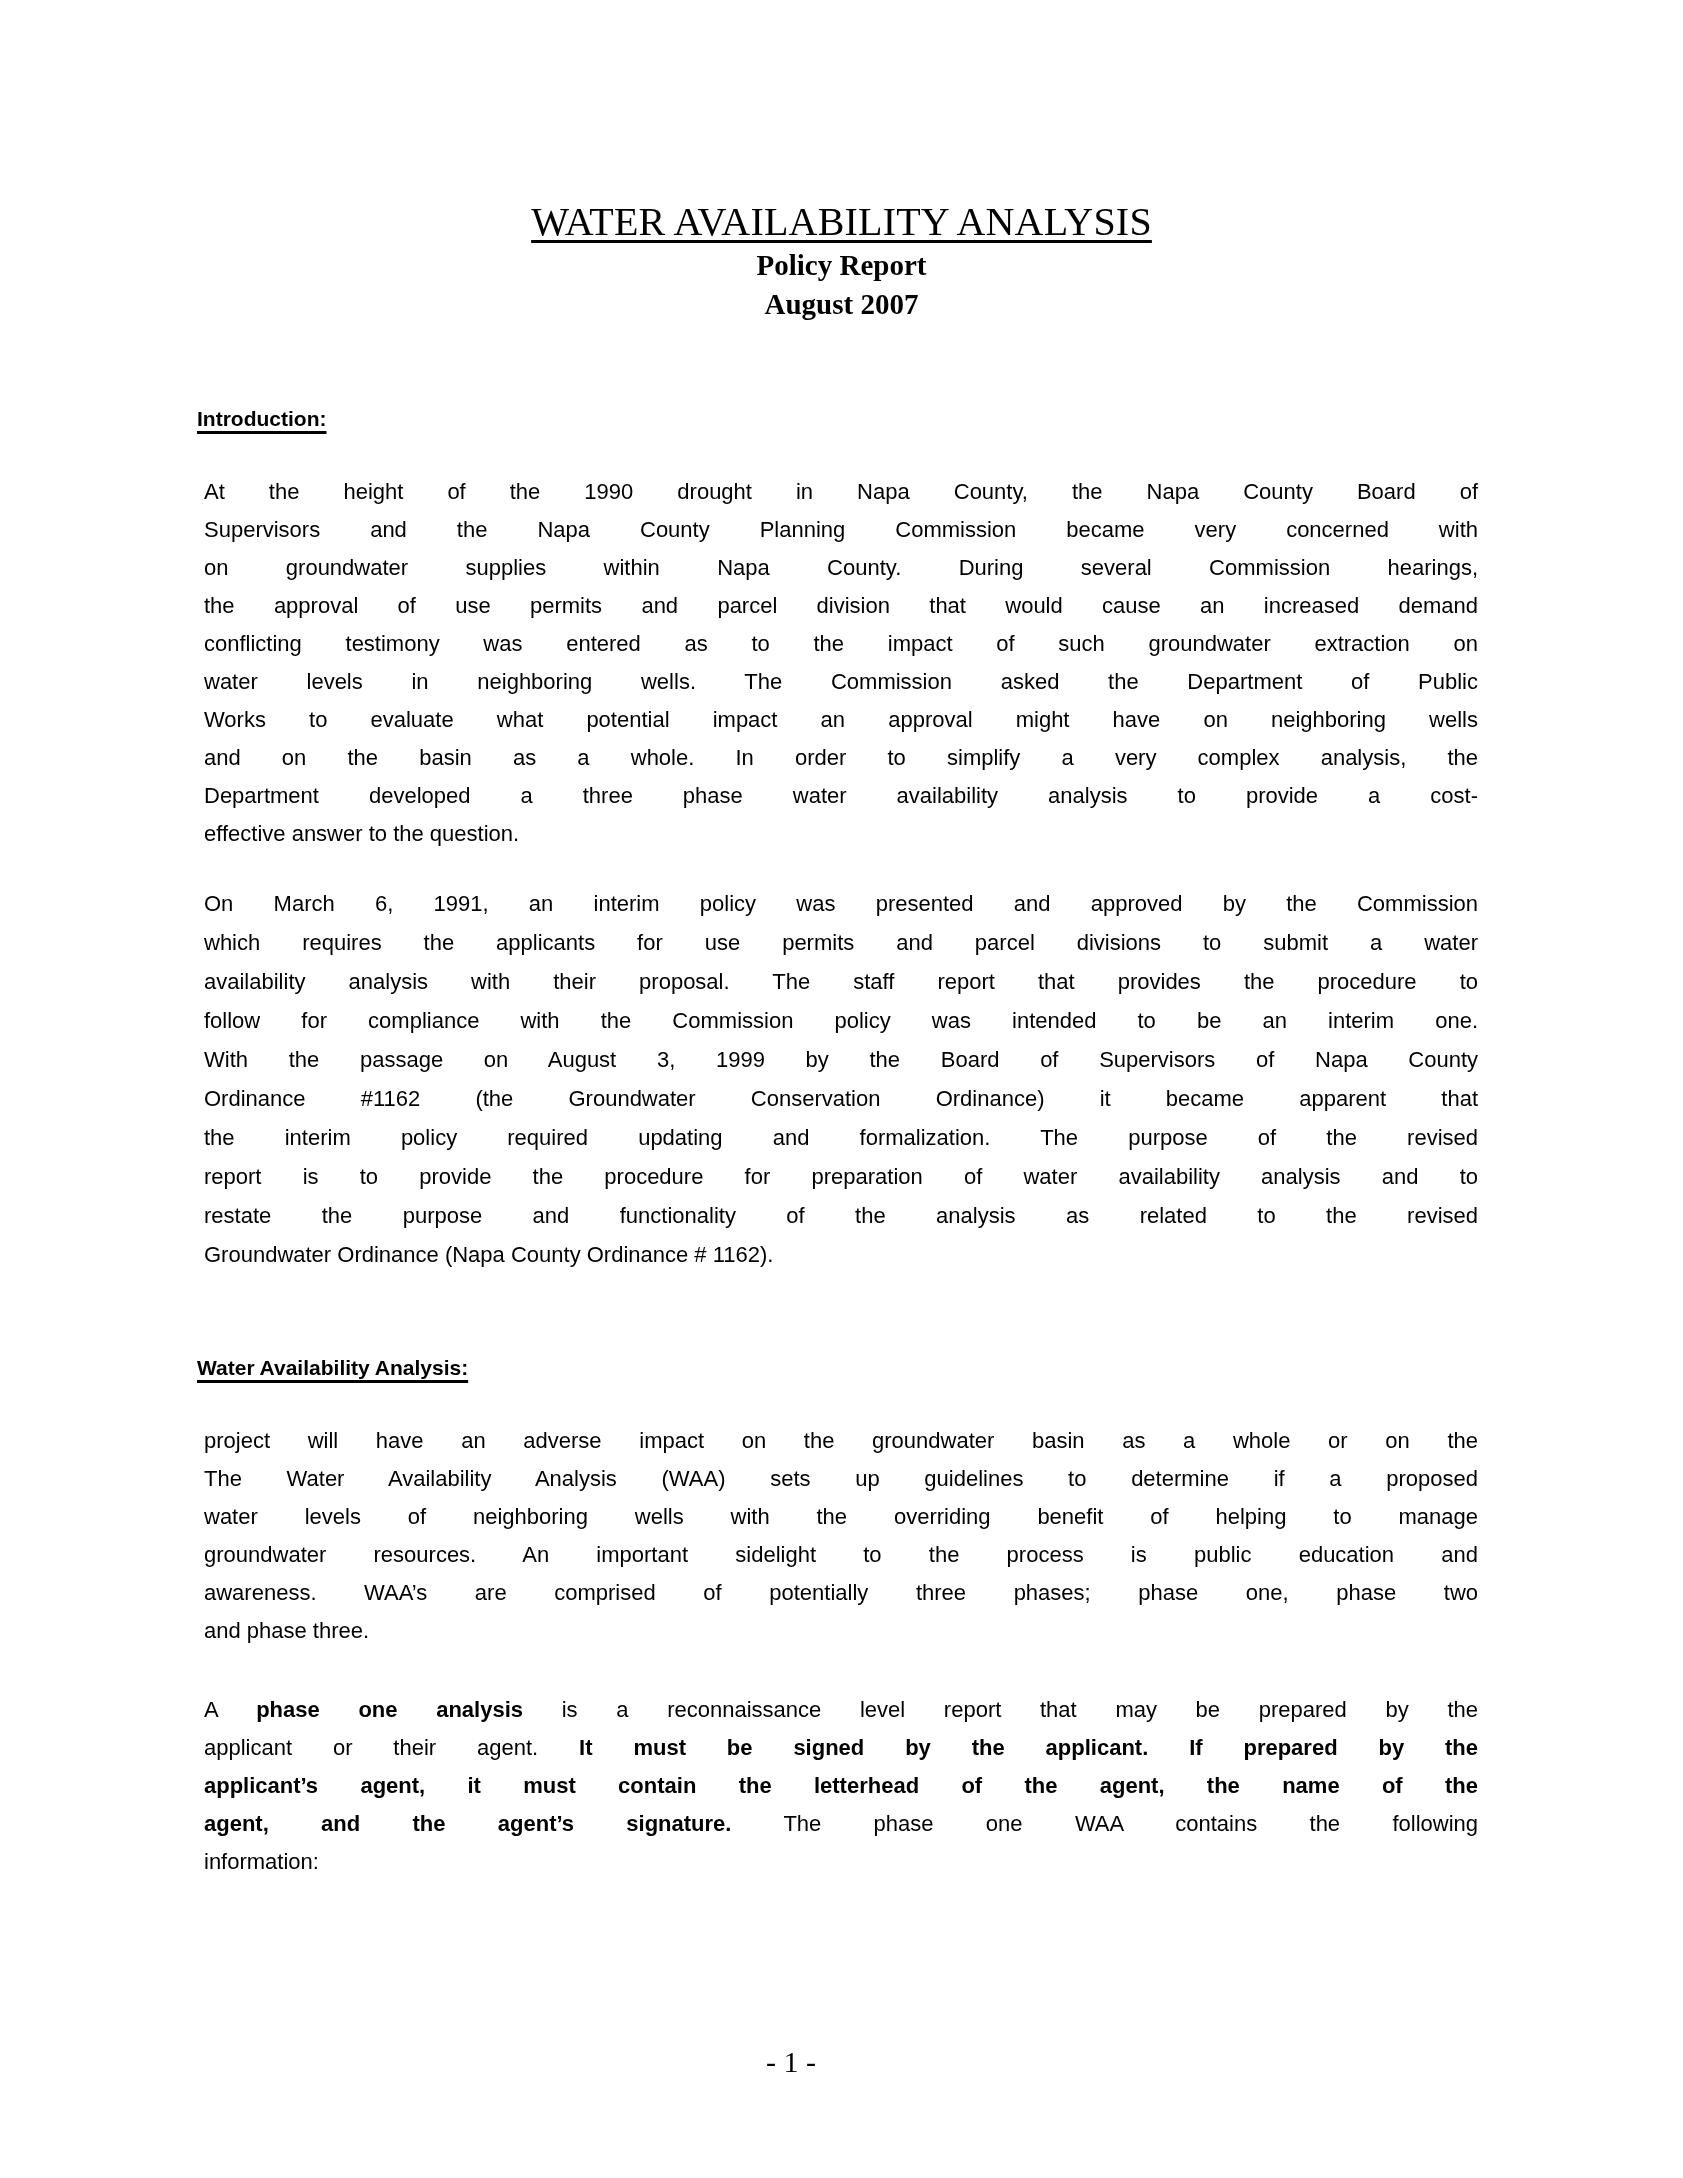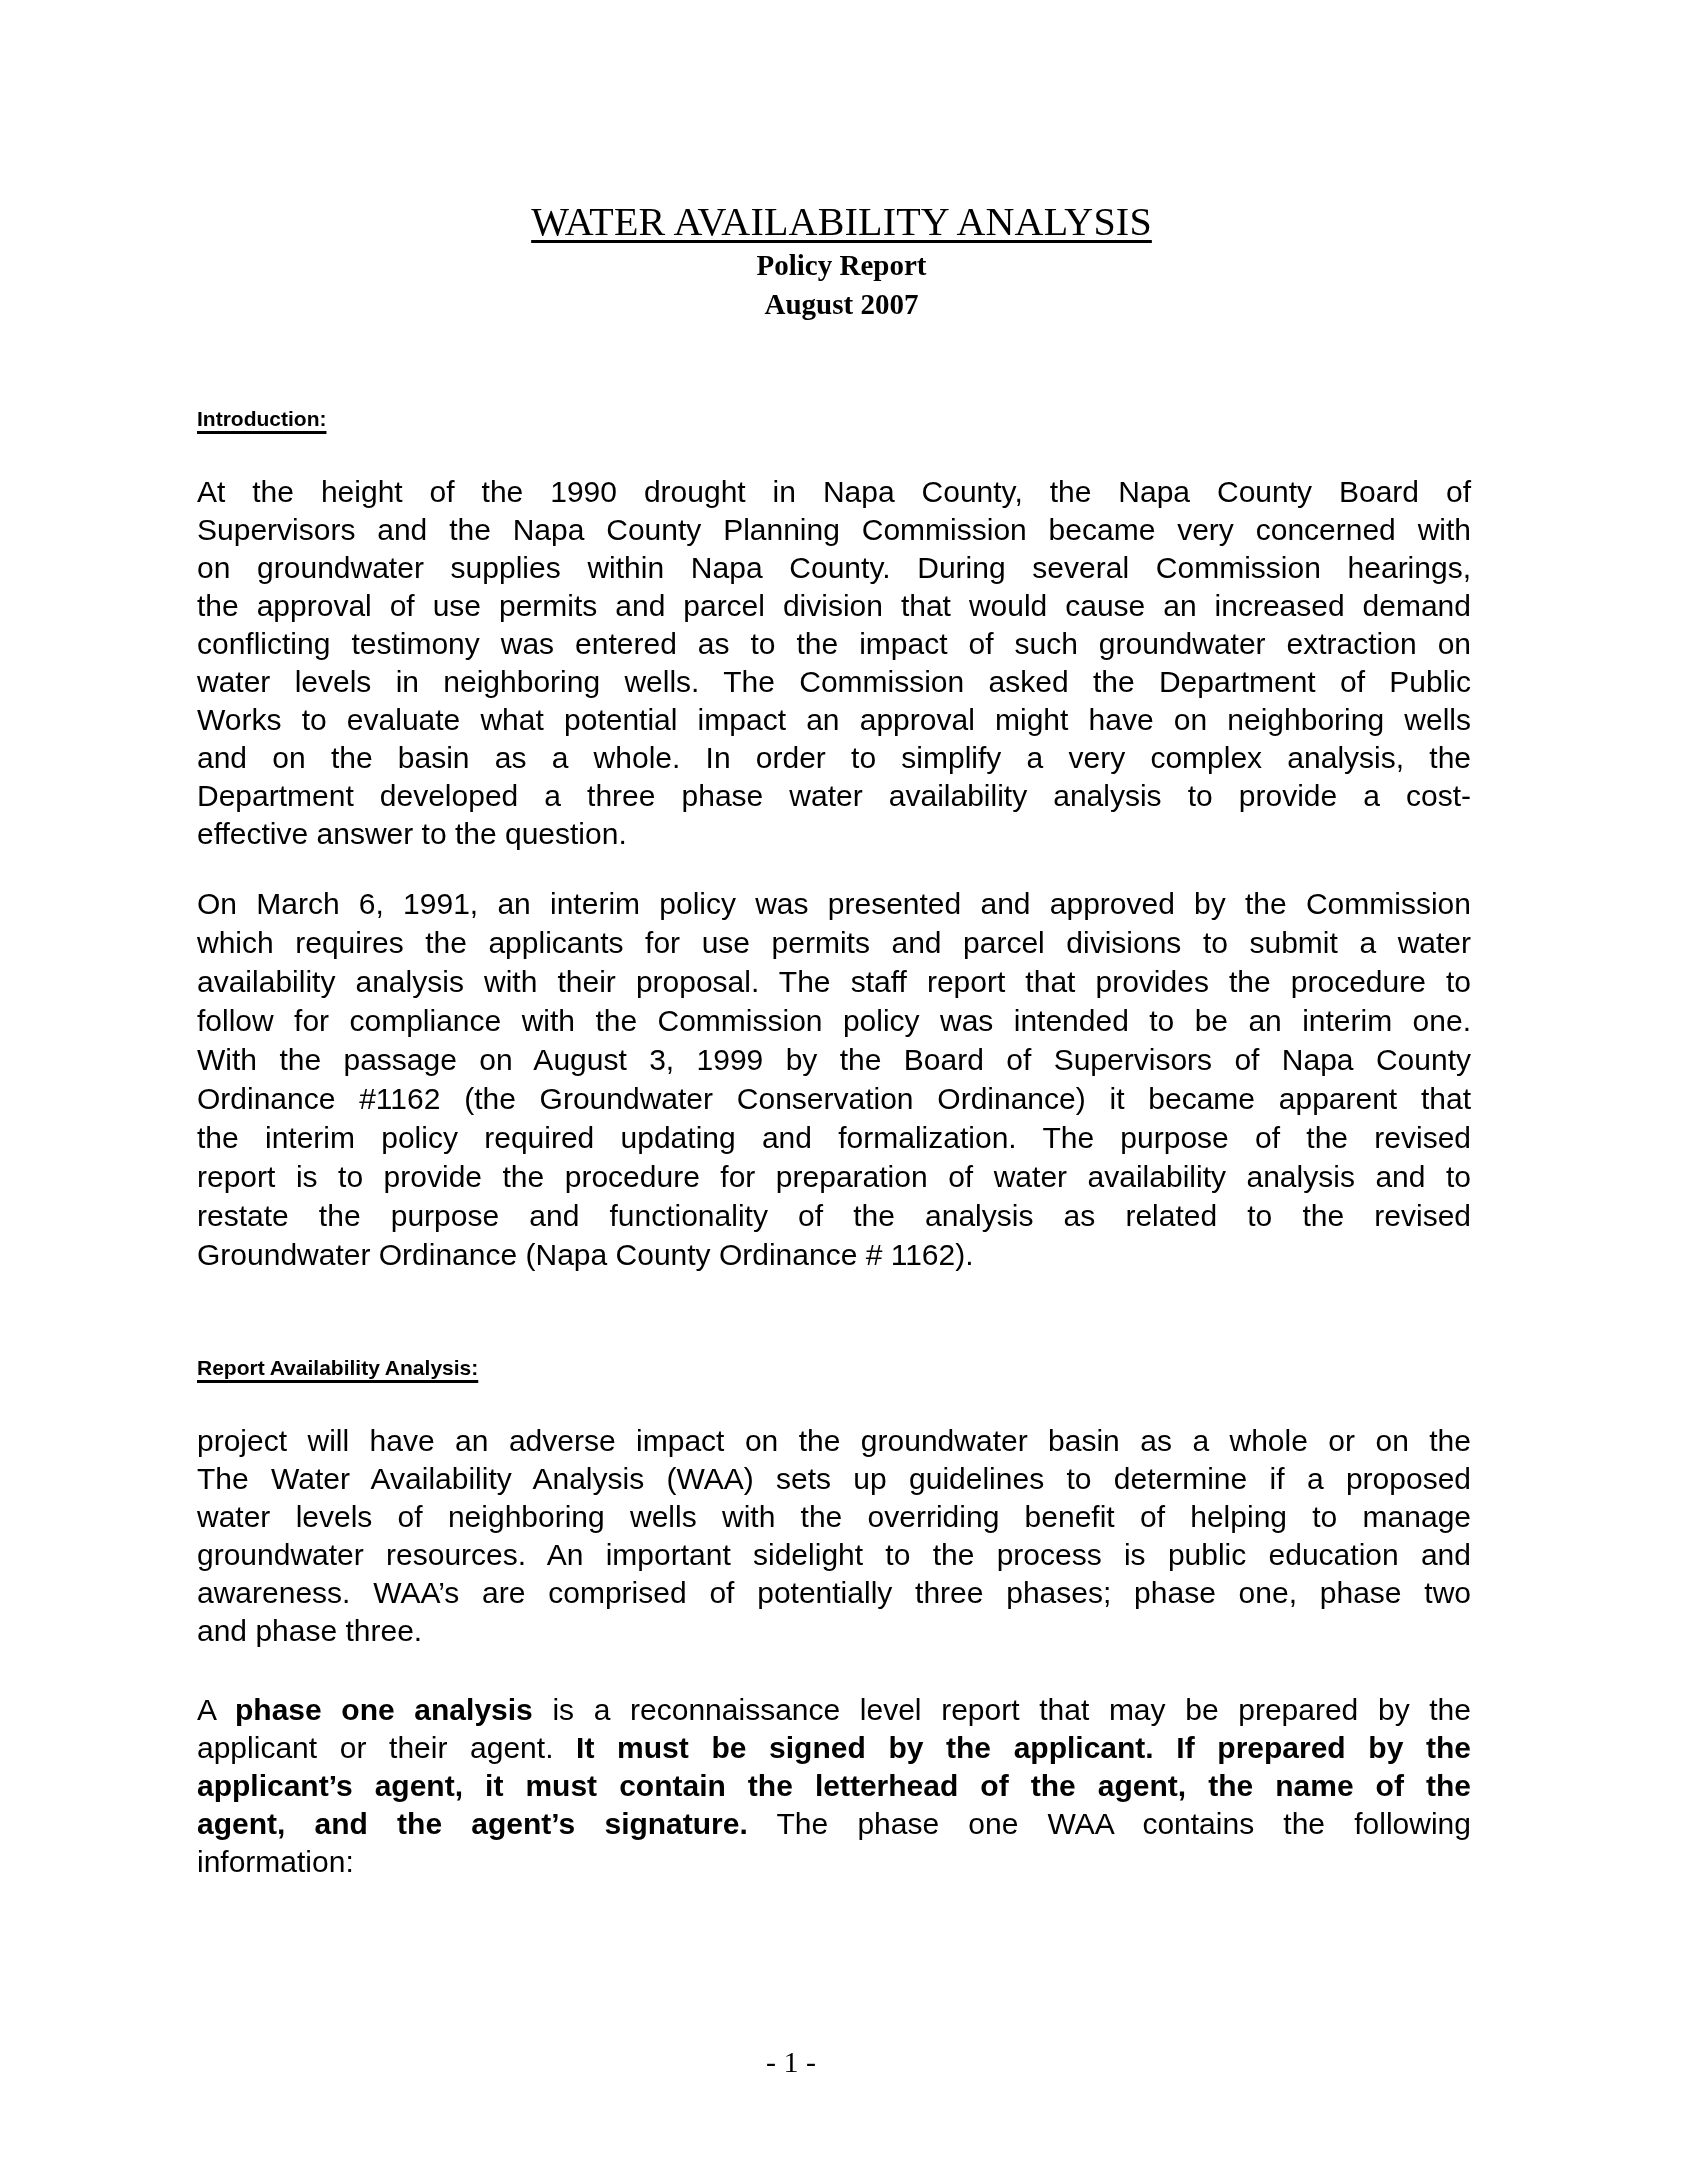--- a/index.html
+++ b/index.html
@@ -7,21 +7,21 @@
   .page { position: absolute; left: 0; top: 0; width: 1683px; height: 2178px; background: #fff; }
   .center-line { position: absolute; left: 0; width: 1683px; text-align: center; font-family: Liberation Serif, serif; white-space: nowrap; }
   .title { top: 199px; font-size: 40px; line-height: 46px; font-weight: normal; }
   .title span { text-decoration: underline; text-decoration-thickness: 3px; text-underline-offset: 5px; letter-spacing: 0.2px; }
   .subtitle { font-size: 29px; line-height: 40px; font-weight: bold; }
   .sub1 { top: 245px; }
   .sub2 { top: 284px; }
   .heading { position: absolute; left: 197px; font-family: "Liberation Sans", sans-serif; font-size: 21px; line-height: 38px; font-weight: bold; text-decoration: underline; text-decoration-thickness: 3px; text-underline-offset: 5px; white-space: nowrap; }
   .h-intro { top: 400px; }
   .h-waa { top: 1349px; }
-  .para { position: absolute; left: 197px; width: 1274px; font-family: "Liberation Sans", sans-serif; font-size: 30px; }
+  .para { position: absolute; left: 204px; width: 1274px; font-family: "Liberation Sans", sans-serif; font-size: 22px; }
   .p1 { top: 473px; }
   .p1 .ln { height: 38px; line-height: 38px; }
   .p2 { top: 884px; }
   .p2 .ln { height: 39px; line-height: 39px; }
   .p3 { top: 1422px; }
   .p3 .ln { height: 38px; line-height: 38px; }
   .p4 { top: 1691px; }
   .p4 .ln { height: 38px; line-height: 38px; }
   .ln { display: block; white-space: nowrap; text-align: justify; text-align-last: justify; overflow: visible; }
   .ln.last { text-align: left; text-align-last: left; }
@@ -60,21 +60,21 @@
     <span class="ln">availability analysis with their proposal.  The staff report that provides the procedure to</span>
     <span class="ln">follow for compliance with the Commission policy was intended to be an interim one.</span>
     <span class="ln">With the passage on August 3, 1999 by the Board of Supervisors of Napa County</span>
     <span class="ln">Ordinance #1162 (the Groundwater Conservation Ordinance) it became apparent that</span>
     <span class="ln">the interim policy required updating and formalization.  The purpose of the revised</span>
     <span class="ln">report is to provide the procedure for preparation of water availability analysis and to</span>
     <span class="ln">restate the purpose and functionality of the analysis as related to the revised</span>
     <span class="ln last">Groundwater Ordinance (Napa County Ordinance # 1162).</span>
   </div>
 
-  <div class="heading h-waa">Report Availability Analysis:</div>
+  <div class="heading h-waa">Water Availability Analysis:</div>
 
   <div class="para p3">
     <span class="ln">project will have an adverse impact on the groundwater basin as a whole or on the</span>
     <span class="ln">The Water Availability Analysis (WAA) sets up guidelines to determine if a proposed</span>
     <span class="ln">water levels of neighboring wells with the overriding benefit of helping to manage</span>
     <span class="ln">groundwater resources.  An important sidelight to the process is public education and</span>
     <span class="ln">awareness.  WAA’s are comprised of potentially three phases; phase one, phase two</span>
     <span class="ln last">and phase three.</span>
   </div>
 

